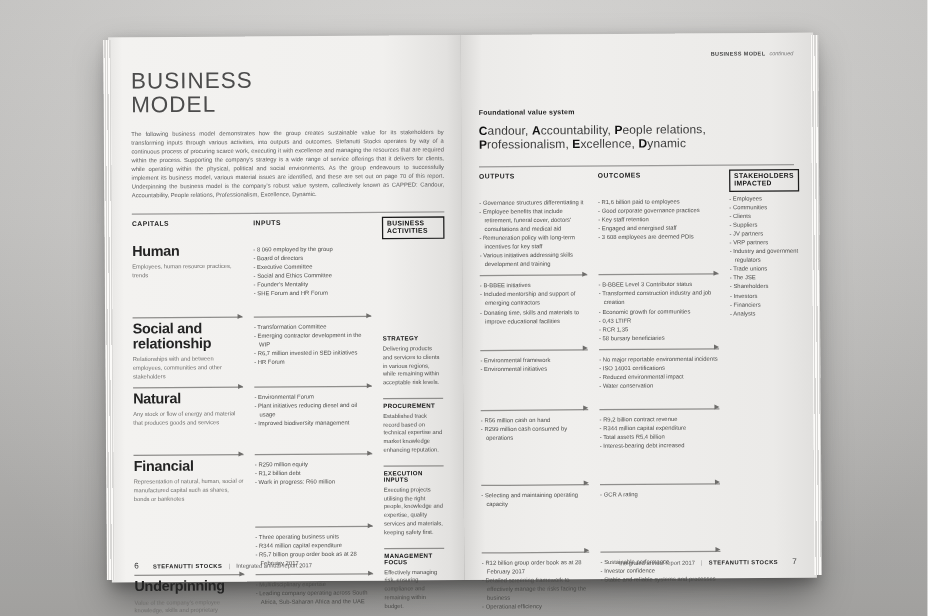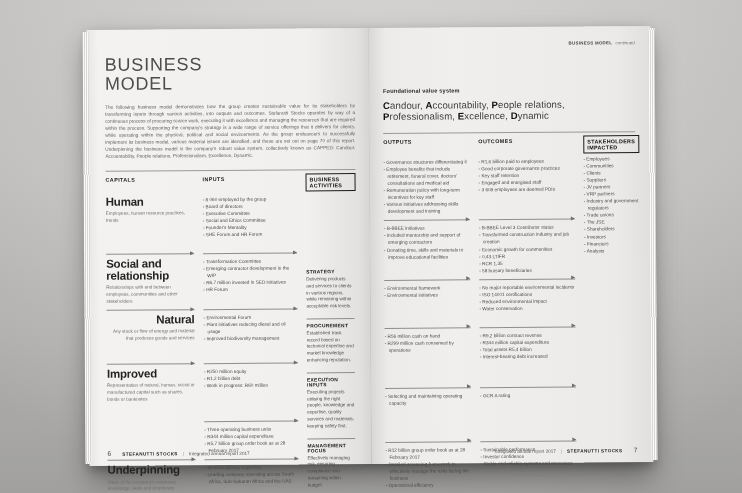--- a/index.html
+++ b/index.html
@@ -68,21 +68,21 @@
   
   .corner{position:absolute;top:14px;right:16px;font-size:4.4px;color:#444;text-align:right;}
   .corner .b{font-weight:bold;letter-spacing:0.3px;}
   .corner .c{font-style:italic;color:#777;margin-left:2px;}
   .vs{margin-top:46px;}
   .vs-label{font-size:5.6px;font-weight:bold;color:#1d1d1d;letter-spacing:0.2px;}
   .vs-line{margin-top:6px;font-size:9.6px;color:#3c3c3c;letter-spacing:0.1px;}
   .vs-line .vb{font-weight:bold;color:#111;}
 
   
-  .h1{min-height:52px;} .h2{min-height:40px;} .h3{min-height:44px;text-align:right;}
+  .h1{min-height:52px;} .h2{min-height:40px;} .h3{min-height:44px;}
   .h4{min-height:48px;} .h5{min-height:42px;} .h6{min-height:70px;}
   .g1{min-height:50px;} .g2{min-height:46px;} .g3{min-height:38px;}
   .g4{min-height:50px;} .g5{min-height:44px;} .g6{min-height:62px;}
 </style>
 </head>
 <body>
 
 <div class="book">
   <div class="spine"></div>
 
@@ -132,21 +132,21 @@
         <div class="cap-name">Natural</div>
         <div class="cap-desc">Any stock or flow of energy and material that produces goods and services</div>
       </div>
       <div class="cell rule arrow" style="grid-column:2;grid-row:4;">
           <div class="li">Environmental Forum</div>
           <div class="li">Plant initiatives reducing diesel and oil usage</div>
           <div class="li">Improved biodiversity management</div>
         </div>
 
       <div class="cell rule arrow h4" style="grid-column:1;grid-row:5;">
-        <div class="cap-name">Improved</div>
+        <div class="cap-name">Financial</div>
         <div class="cap-desc">Representation of natural, human, social or manufactured capital such as shares, bonds or banknotes</div>
       </div>
       <div class="cell rule arrow" style="grid-column:2;grid-row:5;">
           <div class="li">R250 million equity</div>
           <div class="li">R1,2 billion debt</div>
           <div class="li">Work in progress: R60 million</div>
         </div>
 
       <div class="cell rule arrow" style="grid-column:2;grid-row:6;">
           <div class="li">Three operating business units</div>

